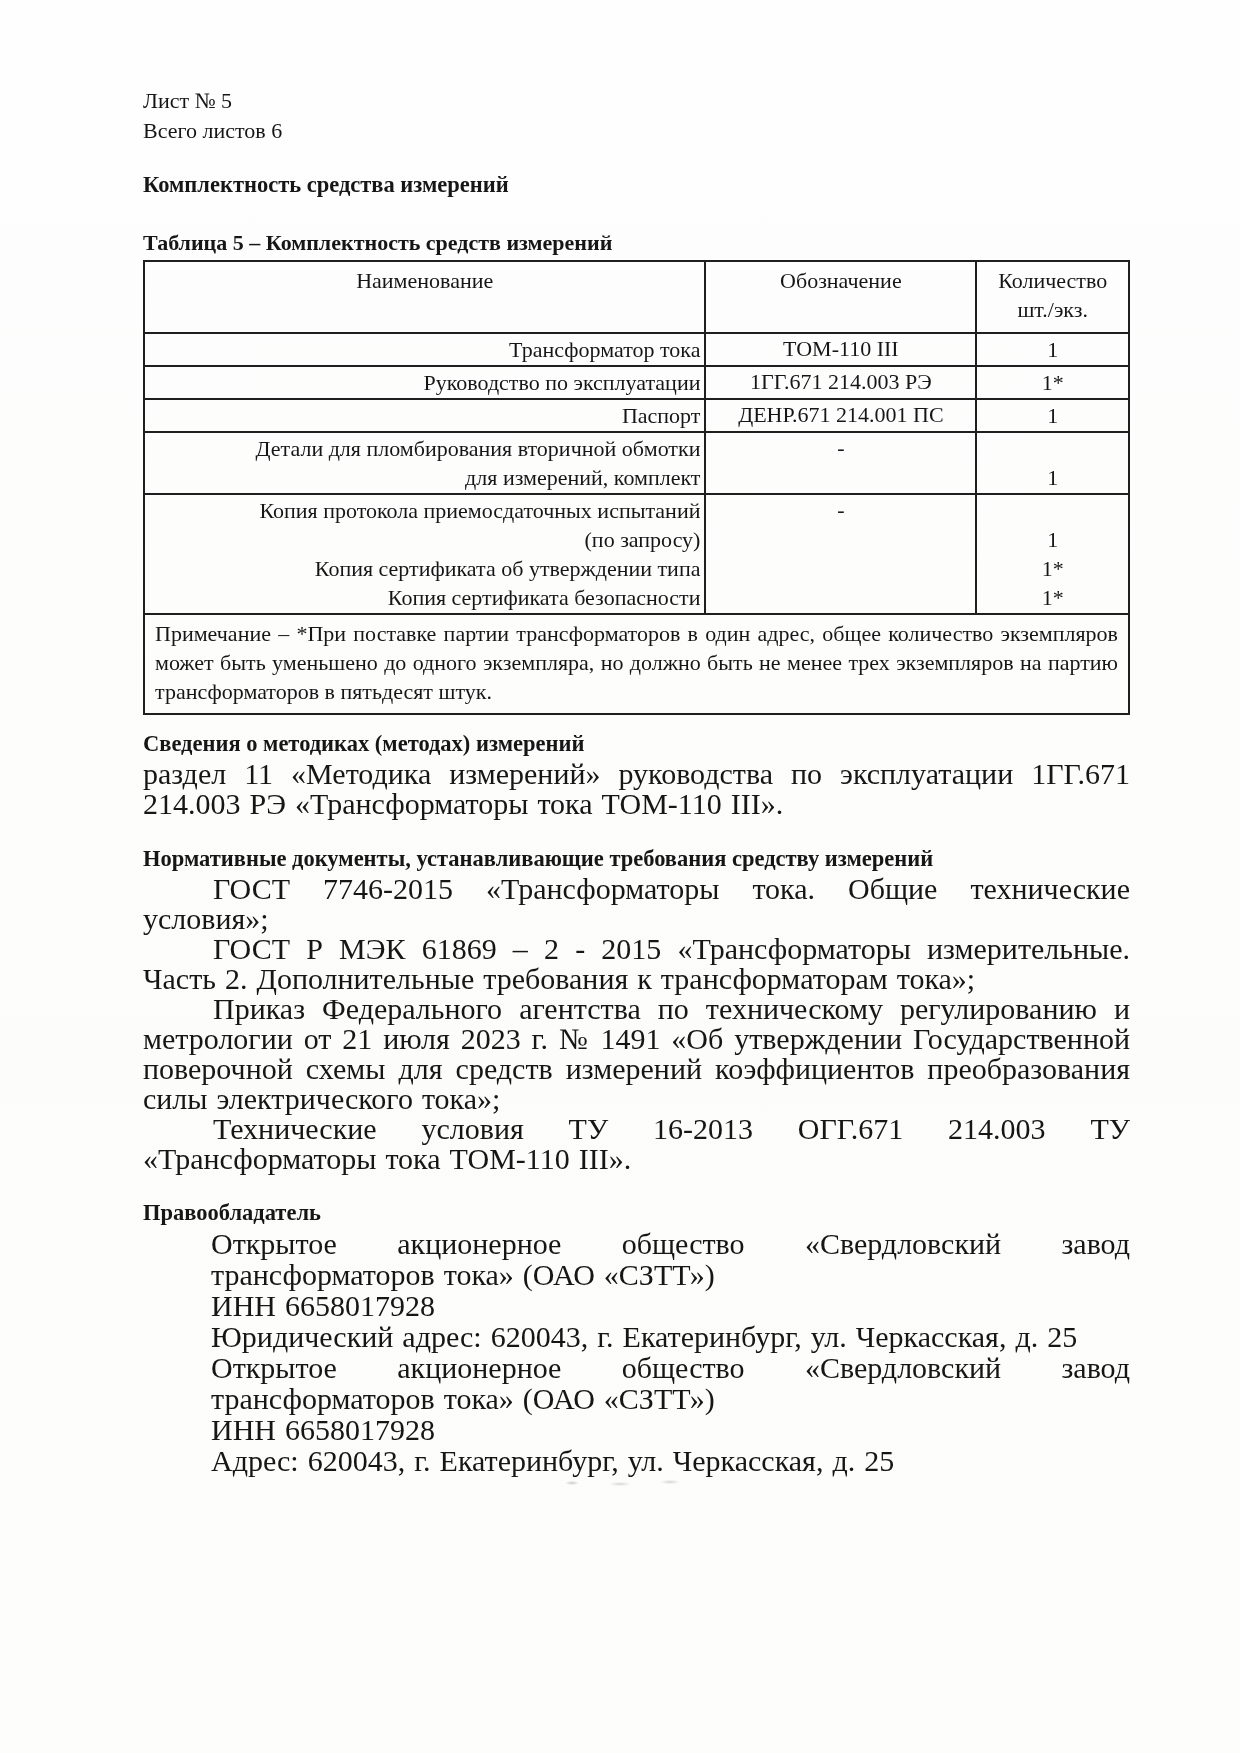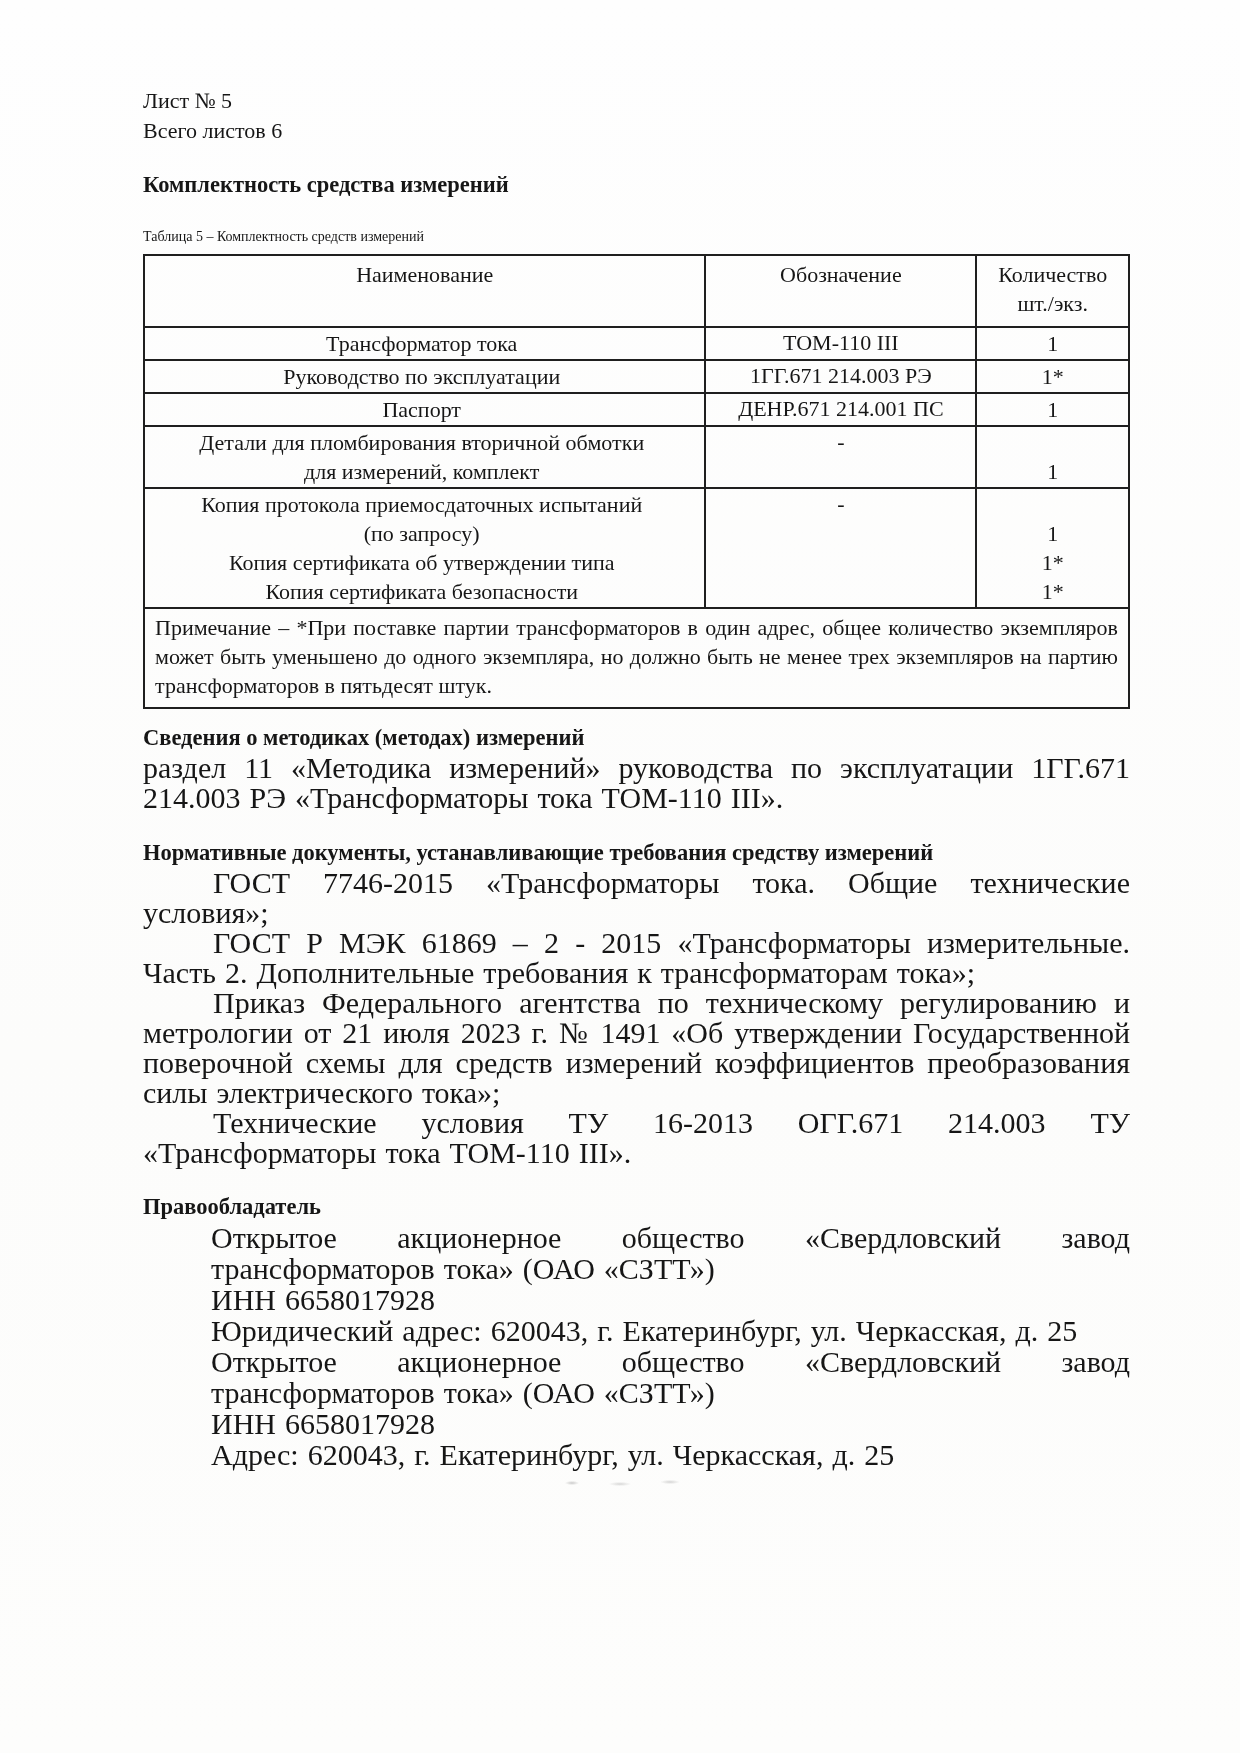--- a/index.html
+++ b/index.html
@@ -22,39 +22,40 @@
     font-size: 22px;
     line-height: 30px;
   }
   .section-heading {
     font-weight: bold;
     font-size: 22.5px;
     line-height: 30px;
   }
   .h-completeness { margin-top: 24px; }
   .table-caption {
-    margin-top: 22px;
-    font-size: 14px;
+    margin-top: 28px;
+    font-size: 22px;
     line-height: 30px;
+    font-weight: bold;
   }
   table.spec-table {
     border-collapse: collapse;
     table-layout: fixed;
     width: 100%;
     margin-top: 2px;
     font-size: 22px;
   }
   table.spec-table th, table.spec-table td {
     border: 2px solid #1f1f1f;
     font-weight: normal;
     line-height: 29px;
     vertical-align: top;
   }
   th.c-head { text-align: center; padding: 4px 6px; height: 72px; box-sizing: border-box; }
-  td.c-name { text-align: center; padding: 1px 16px 1px 10px; }
+  td.c-name { text-align: right; padding: 1px 4px 1px 10px; }
   td.c-des  { text-align: center; padding: 0 6px; }
   td.c-qty  { text-align: center; padding: 1px 6px; }
   .cell-line { min-height: 29px; }
   td.c-note {
     text-align: justify;
     padding: 4px 10px 7px 10px;
     line-height: 29px;
   }
   .para {
     margin: 0;

